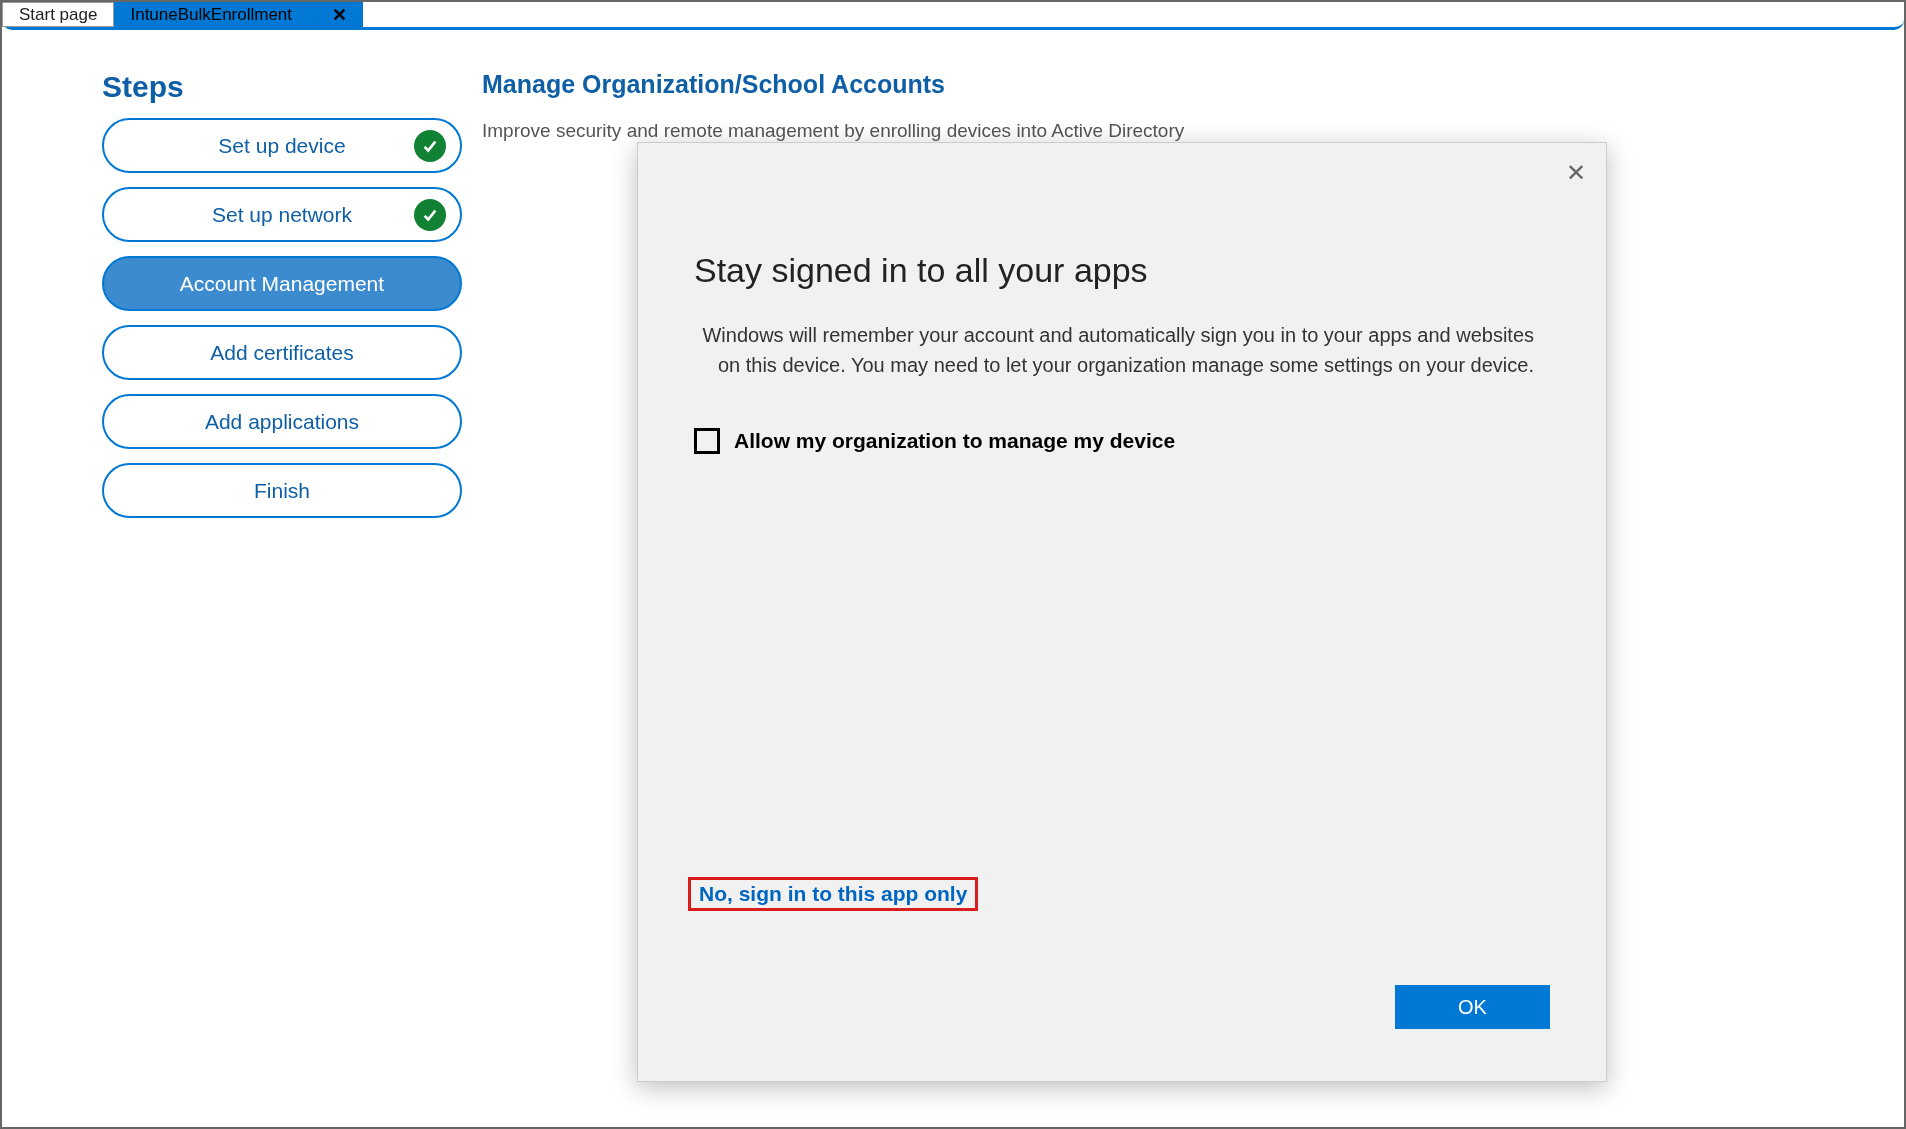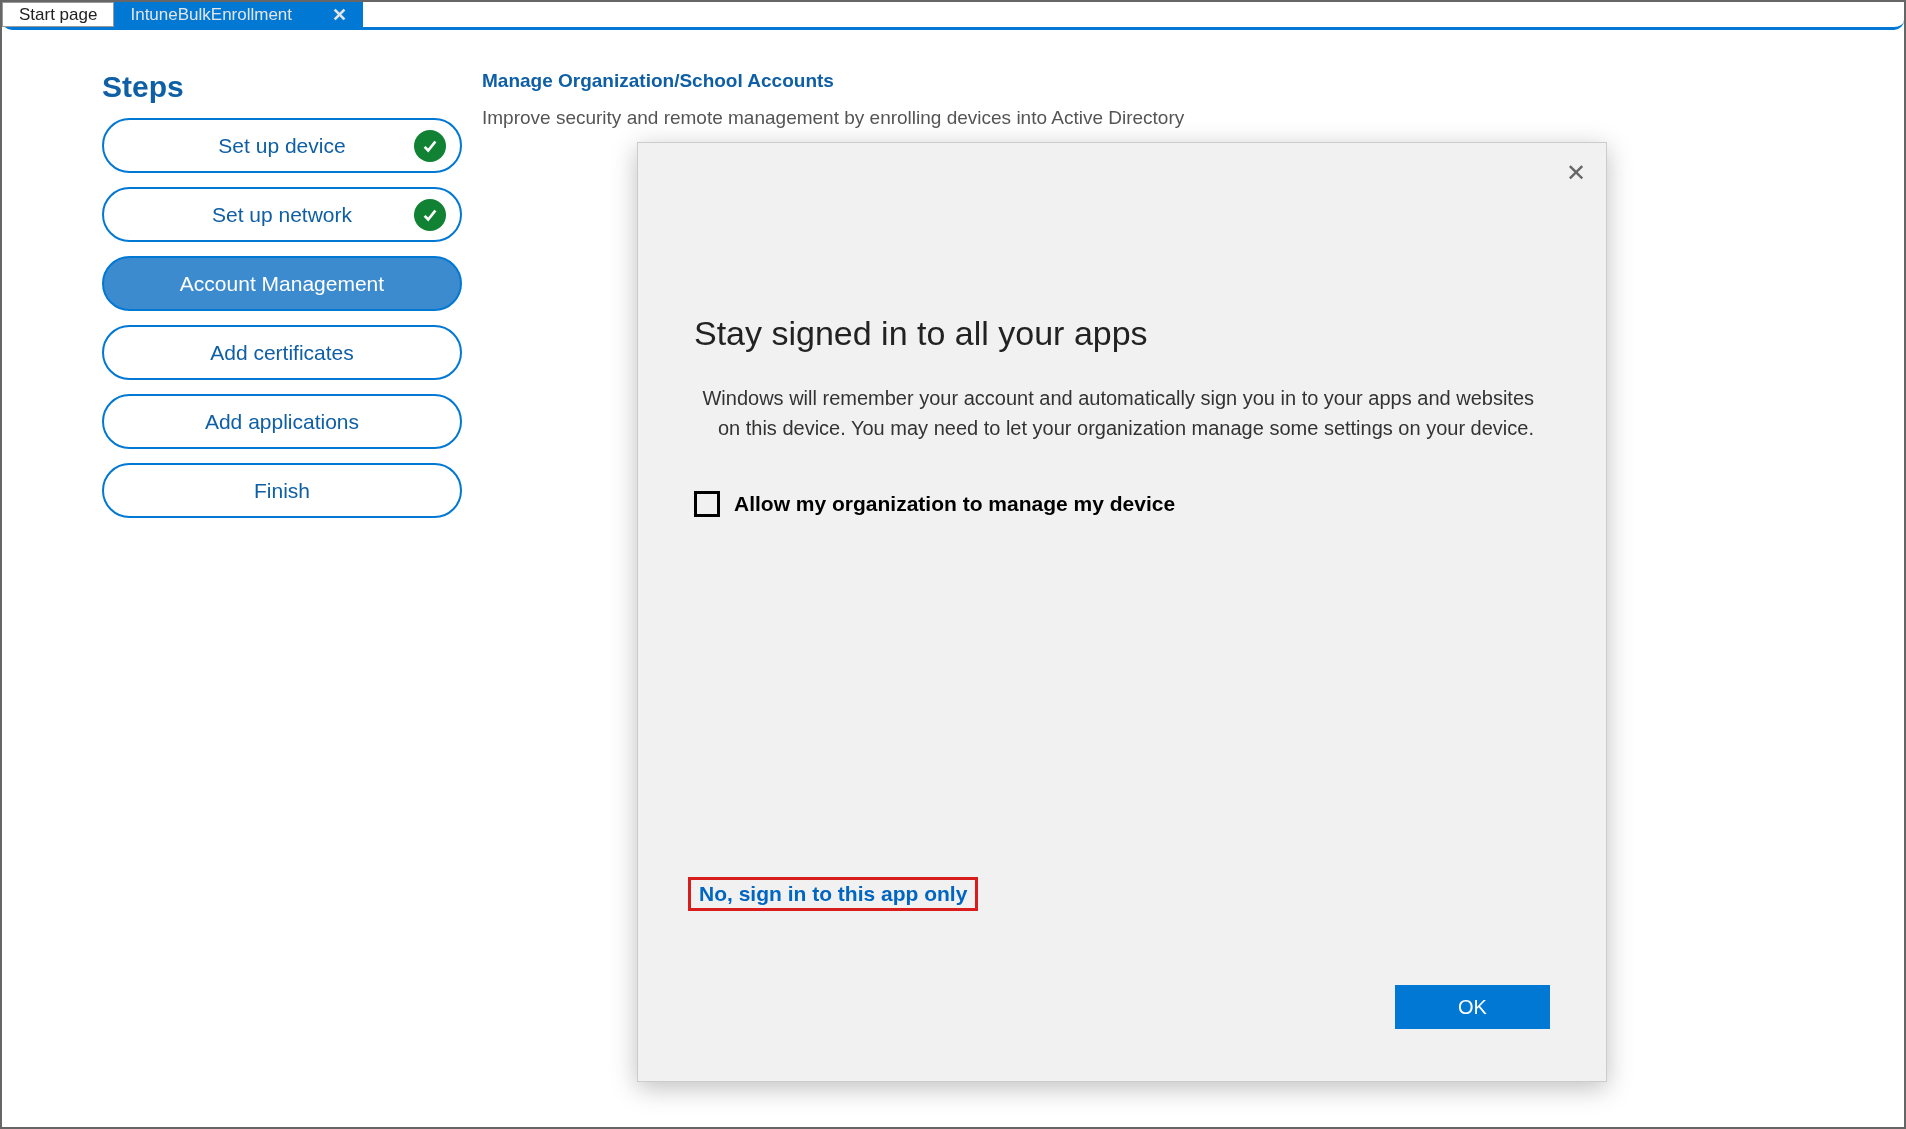--- a/index.html
+++ b/index.html
@@ -29,21 +29,21 @@
       height: 100%;
       cursor: pointer;
     }
     .tab-inactive {
       background: #fff;
       border: 1px solid #999;
       color: #222;
     }
     .tab-active {
       background: #0078d4;
-      color: #e5e5e5;
+      color: #000000;
     }
     .tab-close { font-size: 18px; font-weight: bold; line-height: 1; }
     .content {
       display: flex;
       padding: 40px 0 0 0;
     }
     .sidebar {
       width: 480px;
       padding: 0 60px 0 100px;
     }
@@ -82,23 +82,23 @@
       background: #118233;
       display: flex; align-items: center; justify-content: center;
     }
     .check-badge svg { stroke: #fff; stroke-width: 3; fill: none; }
     .main {
       flex: 1;
       padding-right: 40px;
     }
     .main-title {
       color: #0f5fa6;
-      font-size: 19px;
+      font-size: 25px;
       font-weight: 600;
-      margin-bottom: 15px;
+      margin-bottom: 21px;
     }
     .main-sub {
       color: #555;
       font-size: 19px;
     }
     .dialog {
       position: absolute;
       left: 635px;
       top: 140px;
       width: 970px;
@@ -114,21 +114,21 @@
       font-size: 24px;
       color: #666;
       cursor: pointer;
       background: none; border: none;
     }
     .dialog h1 {
       font-size: 34px;
       font-weight: 400;
       color: #222;
       margin-bottom: 30px;
-      margin-top: 115px;
+      margin-top: 52px;
     }
     .dialog p {
       font-size: 20px;
       color: #333;
       line-height: 1.5;
       max-width: 840px;
       margin-bottom: 48px;
       text-align: right;
     }
     .checkbox-row {

